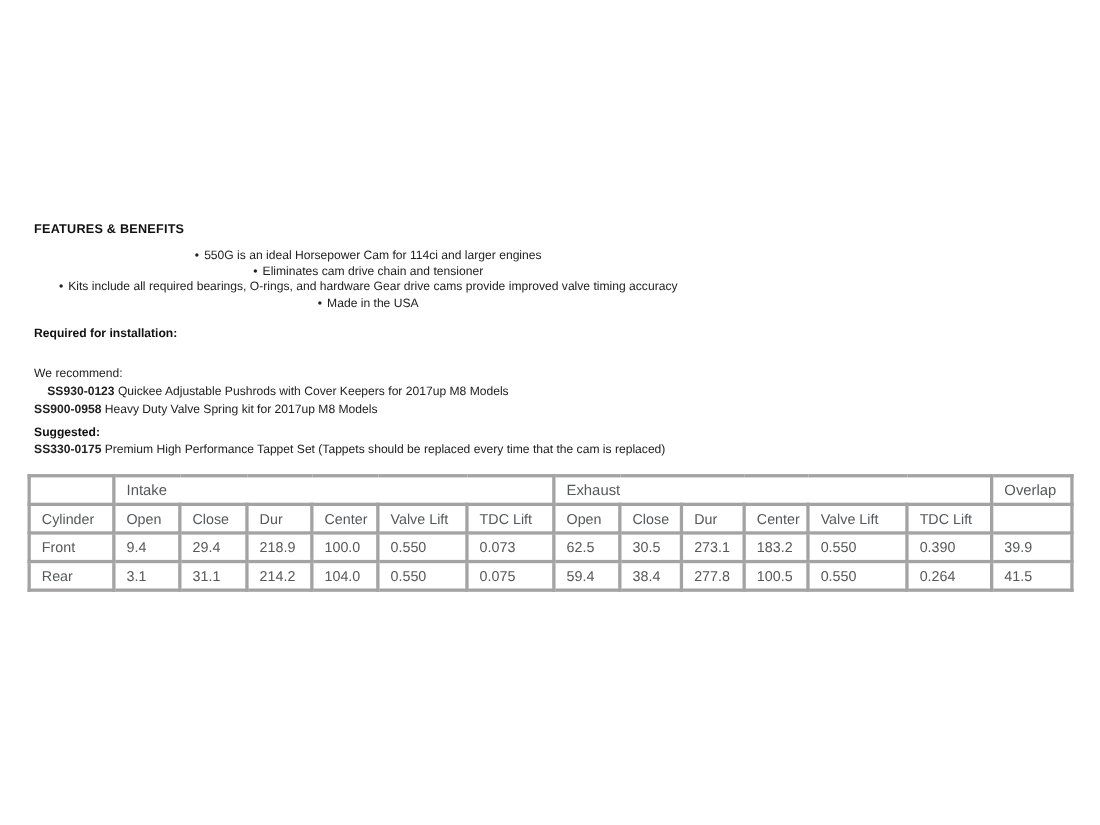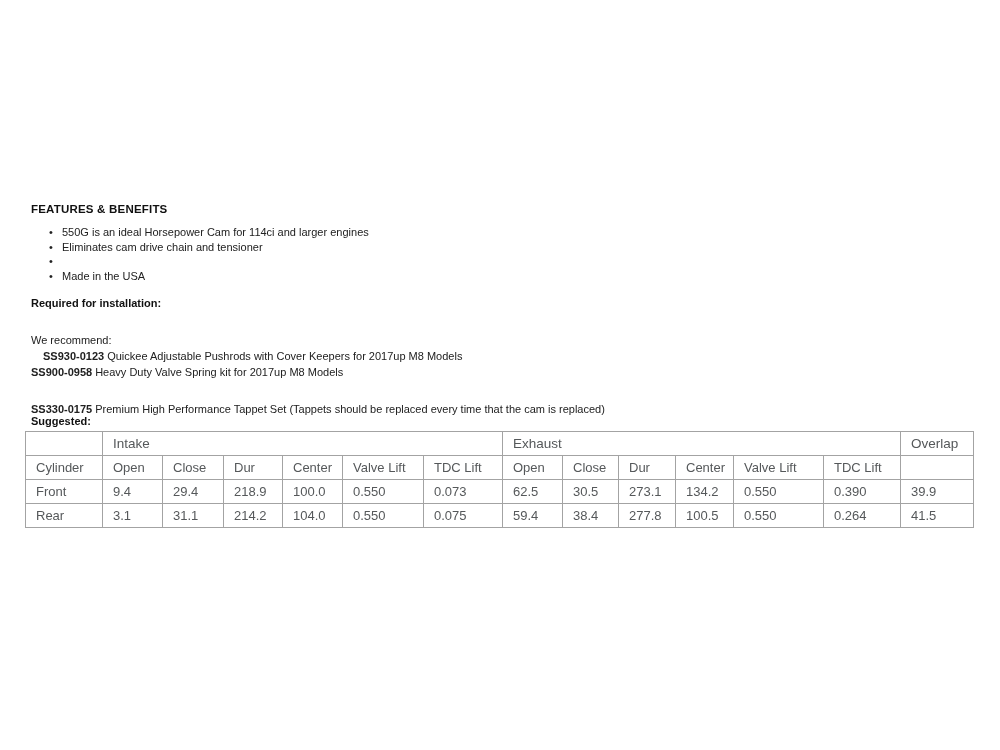--- a/index.html
+++ b/index.html
@@ -37,20 +37,21 @@
     top: 225px;
     margin: 0;
     padding: 0;
     list-style: none;
   }
   .bullets li {
     font-size: 11px;
     line-height: 14.5px;
     color: #212121;
     white-space: nowrap;
+    text-align: center;
   }
   .dot {
     display: inline-block;
     width: 13px;
     color: #212121;
   }
   .dot::before { content: "\2022"; }
 
   .sec-heading {
     position: absolute;
@@ -80,52 +81,52 @@
   }
   table.spec {
     border-collapse: collapse;
     table-layout: fixed;
     width: 948px;
     font-size: 13px;
     color: #55585a;
   }
   table.spec th,
   table.spec td {
-    border: 1px solid #a3a3a3;
+    border: 3px solid #a3a3a3;
     font-weight: normal;
     text-align: left;
     padding: 0 2px 0 10px;
     height: 23px;
     vertical-align: middle;
     white-space: nowrap;
     overflow: hidden;
   }
   table.spec .group th { font-size: 13.5px; }
 </style>
 </head>
 <body>
 
 <div class="page">
 
   <div class="features-heading">FEATURES &amp; BENEFITS</div>
 
   <ul class="bullets">
     <li><span class="dot"></span><span>550G is an ideal Horsepower Cam for 114ci and larger engines</span></li>
     <li><span class="dot"></span><span>Eliminates cam drive chain and tensioner</span></li>
-    <li><span class="dot"></span></li>
+    <li><span class="dot"></span><span>Kits include all required bearings, O-rings, and hardware Gear drive cams provide improved valve timing accuracy</span></li>
     <li><span class="dot"></span><span>Made in the USA</span></li>
   </ul>
 
   <div class="sec-heading" style="top:297px;">Required for installation:</div>
 
   <div class="sec-text" style="top:334px;">We recommend:</div>
   <div class="sec-text" style="top:350px;margin-left:12px;"><span class="code">SS930-0123</span><span>Quickee Adjustable Pushrods with Cover Keepers for 2017up M8 Models</span></div>
   <div class="sec-text" style="top:366px;"><span class="code">SS900-0958</span><span>Heavy Duty Valve Spring kit for 2017up M8 Models</span></div>
 
-  <div class="sec-heading" style="top:387px;margin-top:28px;">Suggested:</div>
+  <div class="sec-heading" style="top:387px;">Suggested:</div>
   <div class="sec-text" style="top:403px;"><span class="code">SS330-0175</span><span>Premium High Performance Tappet Set (Tappets should be replaced every time that the cam is replaced)</span></div>
 
   <div class="spec-table-wrap">
     <table class="spec">
       <colgroup>
         <col style="width:77px">
           <col style="width:60px">
           <col style="width:61px">
           <col style="width:59px">
         <col style="width:60px">
@@ -168,21 +169,21 @@
           <td>Front</td>
           <td>9.4</td>
           <td>29.4</td>
           <td>218.9</td>
           <td>100.0</td>
           <td>0.550</td>
           <td>0.073</td>
           <td>62.5</td>
           <td>30.5</td>
           <td>273.1</td>
-          <td>134.2</td>
+          <td>183.2</td>
           <td>0.550</td>
           <td>0.390</td>
           <td>39.9</td>
         </tr>
         <tr>
           <td>Rear</td>
           <td>3.1</td>
           <td>31.1</td>
           <td>214.2</td>
           <td>104.0</td>

